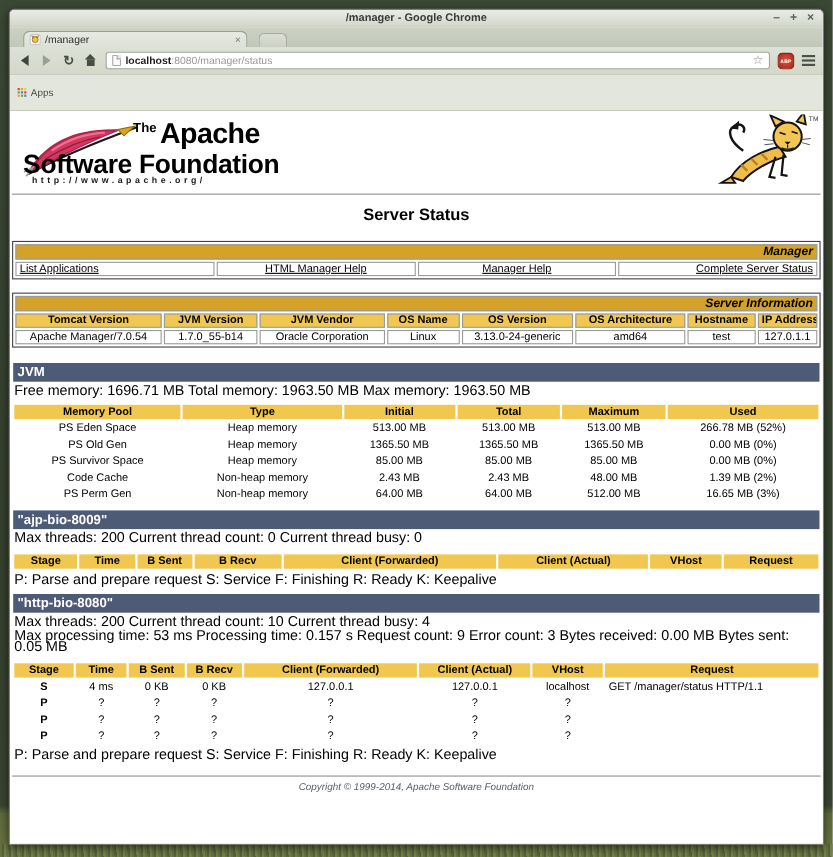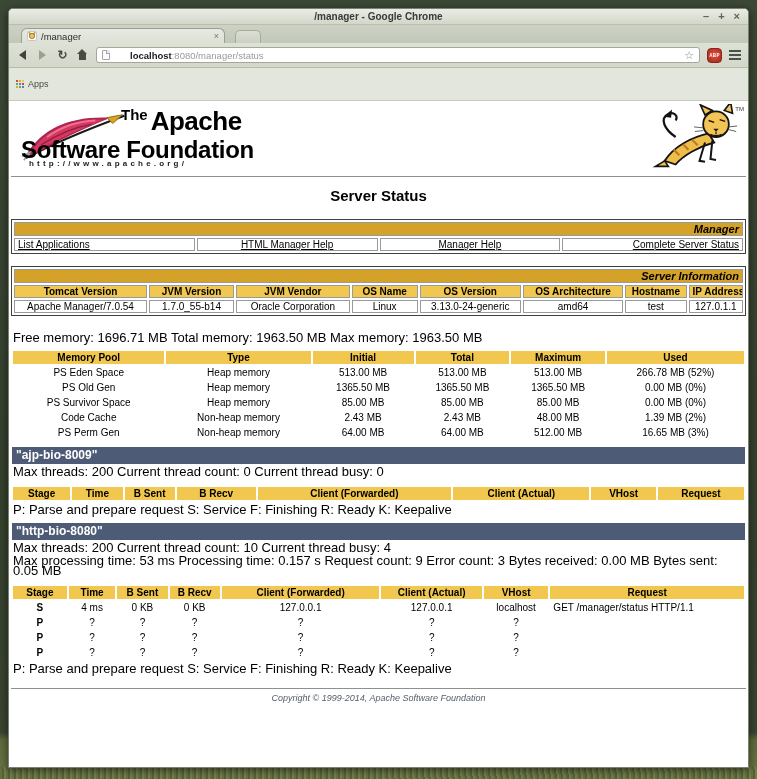--- a/index.html
+++ b/index.html
@@ -58,21 +58,21 @@
     border-bottom:1px solid #b6bcaa;
   }
   .nav-ic { width:13px; height:13px; position:relative; display:flex; align-items:center; justify-content:center; }
   .arr-left  { width:0; height:0; border:5px solid transparent; border-right:7px solid #3f453c; border-left:none; }
   .arr-right { width:0; height:0; border:5px solid transparent; border-left:7px solid #9aa191; border-right:none; }
   .reload { font-size:12px; color:#474d43; line-height:12px; font-weight:bold; }
   .home-roof { position:absolute; top:0; left:1px; width:0; height:0; border-left:5.5px solid transparent; border-right:5.5px solid transparent; border-bottom:5px solid #474d43; }
   .home-base { position:absolute; top:5px; left:3px; width:7px; height:6px; background:#474d43; }
   .urlbar {
     flex:1; height:16px; background:#fff; border:1px solid #a3a99a; border-radius:3px;
-    display:flex; align-items:center; gap:20px; padding:0 5px; font-size:9.5px; color:#999;
+    display:flex; align-items:center; gap:4px; padding:0 5px; font-size:9.5px; color:#999;
   }
   .doc-ic { width:8px; height:10px; background:#fdfdfd; border:1px solid #a7a7a7; border-radius:1px; position:relative; flex:0 0 8px;}
   .doc-ic::after { content:""; position:absolute; right:-1px; top:-1px; width:3px; height:3px; background:#e8e8e8; border-left:1px solid #a7a7a7; border-bottom:1px solid #a7a7a7; }
   .url-host { color:#1c1c1c; font-weight:bold; }
   .star { margin-left:auto; color:#8b9184; font-size:11px; line-height:11px; }
   .ext-badge {
     width:15px; height:15px; border-radius:4px; background:radial-gradient(circle at 50% 45%, #e05545 0%, #c0392b 55%, #9e2b1f 100%);
     border:1px solid #8c2318; color:#fff; font-size:4.5px; font-weight:bold;
     display:flex; align-items:center; justify-content:center; letter-spacing:.3px;
   }
@@ -85,21 +85,21 @@
   }
   .apps-grid { display:grid; grid-template-columns:repeat(3,2px); grid-gap:1px; }
   .apps-grid i { width:2px; height:2px; display:block; }
 
   
   .content { flex:1; background:#fff; padding:3px 2px 0 2px; font-size:10px; color:#000; overflow:hidden; }
 
   .logo-row { position:relative; height:66px; margin:2px 2px 0 6px; }
   .feather { position:absolute; left:0; top:2px; width:118px; height:58px; }
   .lg1 { position:absolute; left:104px; top:0; white-space:nowrap; }
-  .lg-the { font-size:15px; font-weight:bold; vertical-align:10px; letter-spacing:0; }
+  .lg-the { font-size:12px; font-weight:bold; vertical-align:10px; letter-spacing:0; }
   .lg-apache { font-size:26px; font-weight:bold; margin-left:3px; letter-spacing:-.5px; }
   .lg2 { position:absolute; left:4px; top:30px; font-size:24px; font-weight:bold; letter-spacing:-.3px; }
   .lg3 { position:absolute; left:12px; top:53px; font-size:8px; font-weight:bold; letter-spacing:3.2px; color:#1c1c1c; }
   .cat { position:absolute; right:4px; top:-2px; width:92px; height:66px; }
   .tm { position:absolute; right:0; top:0; font-size:6px; color:#333; }
 
   hr.rule { border:none; border-top:1px solid #8f8f8f; margin:4px 0 0 0; }
   .page-title { text-align:center; font-size:15px; font-weight:bold; margin:10px 0 15px 0; }
 
   table { width:100%; border-spacing:2px; table-layout:fixed; }
@@ -286,20 +286,21 @@
         <td class="cell-c">3.13.0-24-generic</td>
         <td class="cell-c">amd64</td>
         <td class="cell-c">test</td>
         <td class="cell-c">127.0.1.1</td>
       </tr>
     </tbody>
       </table>
 
     <div class="gap14"></div>
 
+    <div class="bar">JVM</div>
     <div class="smalltext">Free memory: 1696.71 MB Total memory: 1963.50 MB Max memory: 1963.50 MB</div>
     <div class="gap6"></div>
     <table class="tbl-plain">
       <colgroup>
         <col style="width:21%">
           <col style="width:20%">
           <col style="width:14%">
           <col style="width:13%">
           <col style="width:13%">
           <col style="width:19%">

